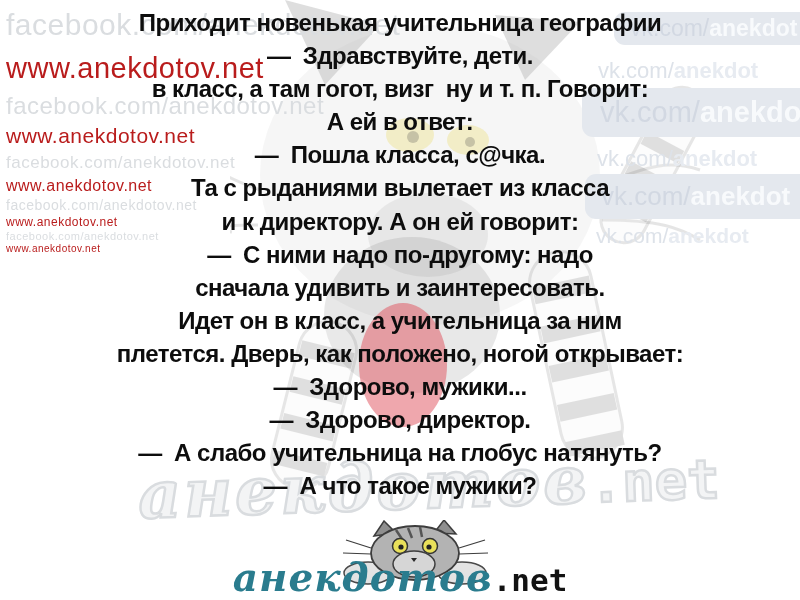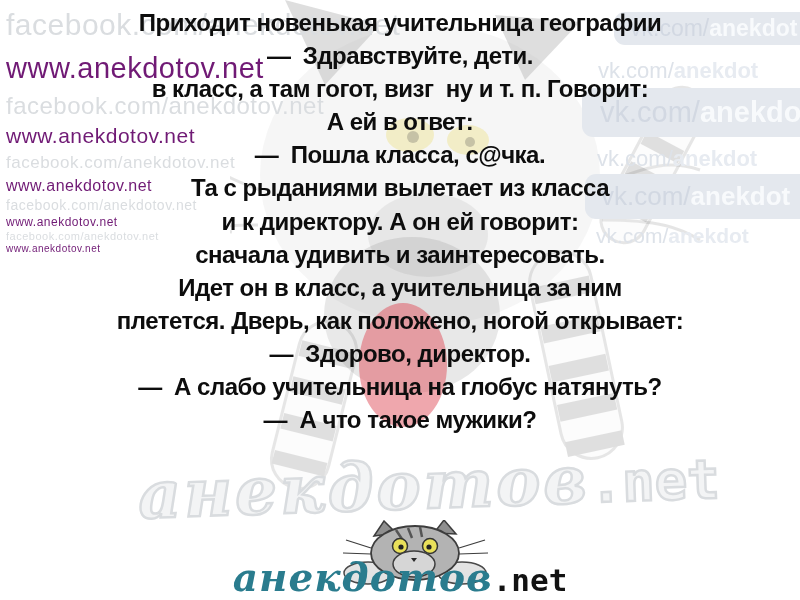--- a/index.html
+++ b/index.html
@@ -9,21 +9,21 @@
   }
   
   .joke { position:absolute; top:6px; left:0; right:0; text-align:center; z-index:3; }
   .jl {
     font-weight:bold; font-size:24px; line-height:33.1px; color:#0d0d0d;
     white-space:pre; letter-spacing:-0.5px;
   }
   
   .lw { position:absolute; left:6px; z-index:1; white-space:nowrap; font-weight:normal; letter-spacing:0.5px; }
   .lw-fb { color:#dadde0; }
-  .lw-ww { color:#701a75; }
+  .lw-ww { color:#b91c1c; }
   .lw0 { top:8px;   font-size:30px; }
   .lw1 { top:52px;  font-size:29px; }
   .lw2 { top:92px;  font-size:24px; }
   .lw3 { top:124px; font-size:21px; }
   .lw4 { top:153px; font-size:17px; }
   .lw5 { top:177px; font-size:16px; }
   .lw6 { top:197px; font-size:14px; }
   .lw7 { top:215px; font-size:12px; }
   .lw8 { top:230px; font-size:11px; }
   .lw9 { top:243px; font-size:10px; }
@@ -142,23 +142,25 @@
   <div class="center-wm"><span class="cw-name">анекдотов</span><span class="cw-tld">.net</span></div>
 
   <div class="joke">
     <div class="jl">Приходит новенькая учительница географии</div>
     <div class="jl">—  Здравствуйте, дети.</div>
     <div class="jl">в класс, а там гогот, визг  ну и т. п. Говорит:</div>
     <div class="jl">А ей в ответ:</div>
     <div class="jl">—  Пошла класса, с@чка.</div>
     <div class="jl">Та с рыданиями вылетает из класса</div>
     <div class="jl">и к директору. А он ей говорит:</div>
+    <div class="jl">—  С ними надо по-другому: надо</div>
     <div class="jl">сначала удивить и заинтересовать.</div>
     <div class="jl">Идет он в класс, а учительница за ним</div>
     <div class="jl">плетется. Дверь, как положено, ногой открывает:</div>
+    <div class="jl">—  Здорово, мужики...</div>
     <div class="jl">—  Здорово, директор.</div>
     <div class="jl">—  А слабо учительница на глобус натянуть?</div>
     <div class="jl">—  А что такое мужики?</div>
   </div>
 
   <svg class="logo-cat" width="155" height="66" viewBox="0 0 155 66">
     <ellipse cx="30" cy="53" rx="24" ry="11" fill="#e3e3e3" stroke="#4a4a4a" stroke-width="1.5"></ellipse>
     <ellipse cx="124" cy="53" rx="24" ry="11" fill="#e3e3e3" stroke="#4a4a4a" stroke-width="1.5"></ellipse>
     <path d="M36 16 L46 1 L58 13 Z" fill="#8f8f8f" stroke="#3d3d3d" stroke-width="1.5"></path>
     <path d="M96 13 L106 0 L118 14 Z" fill="#8f8f8f" stroke="#3d3d3d" stroke-width="1.5"></path>

